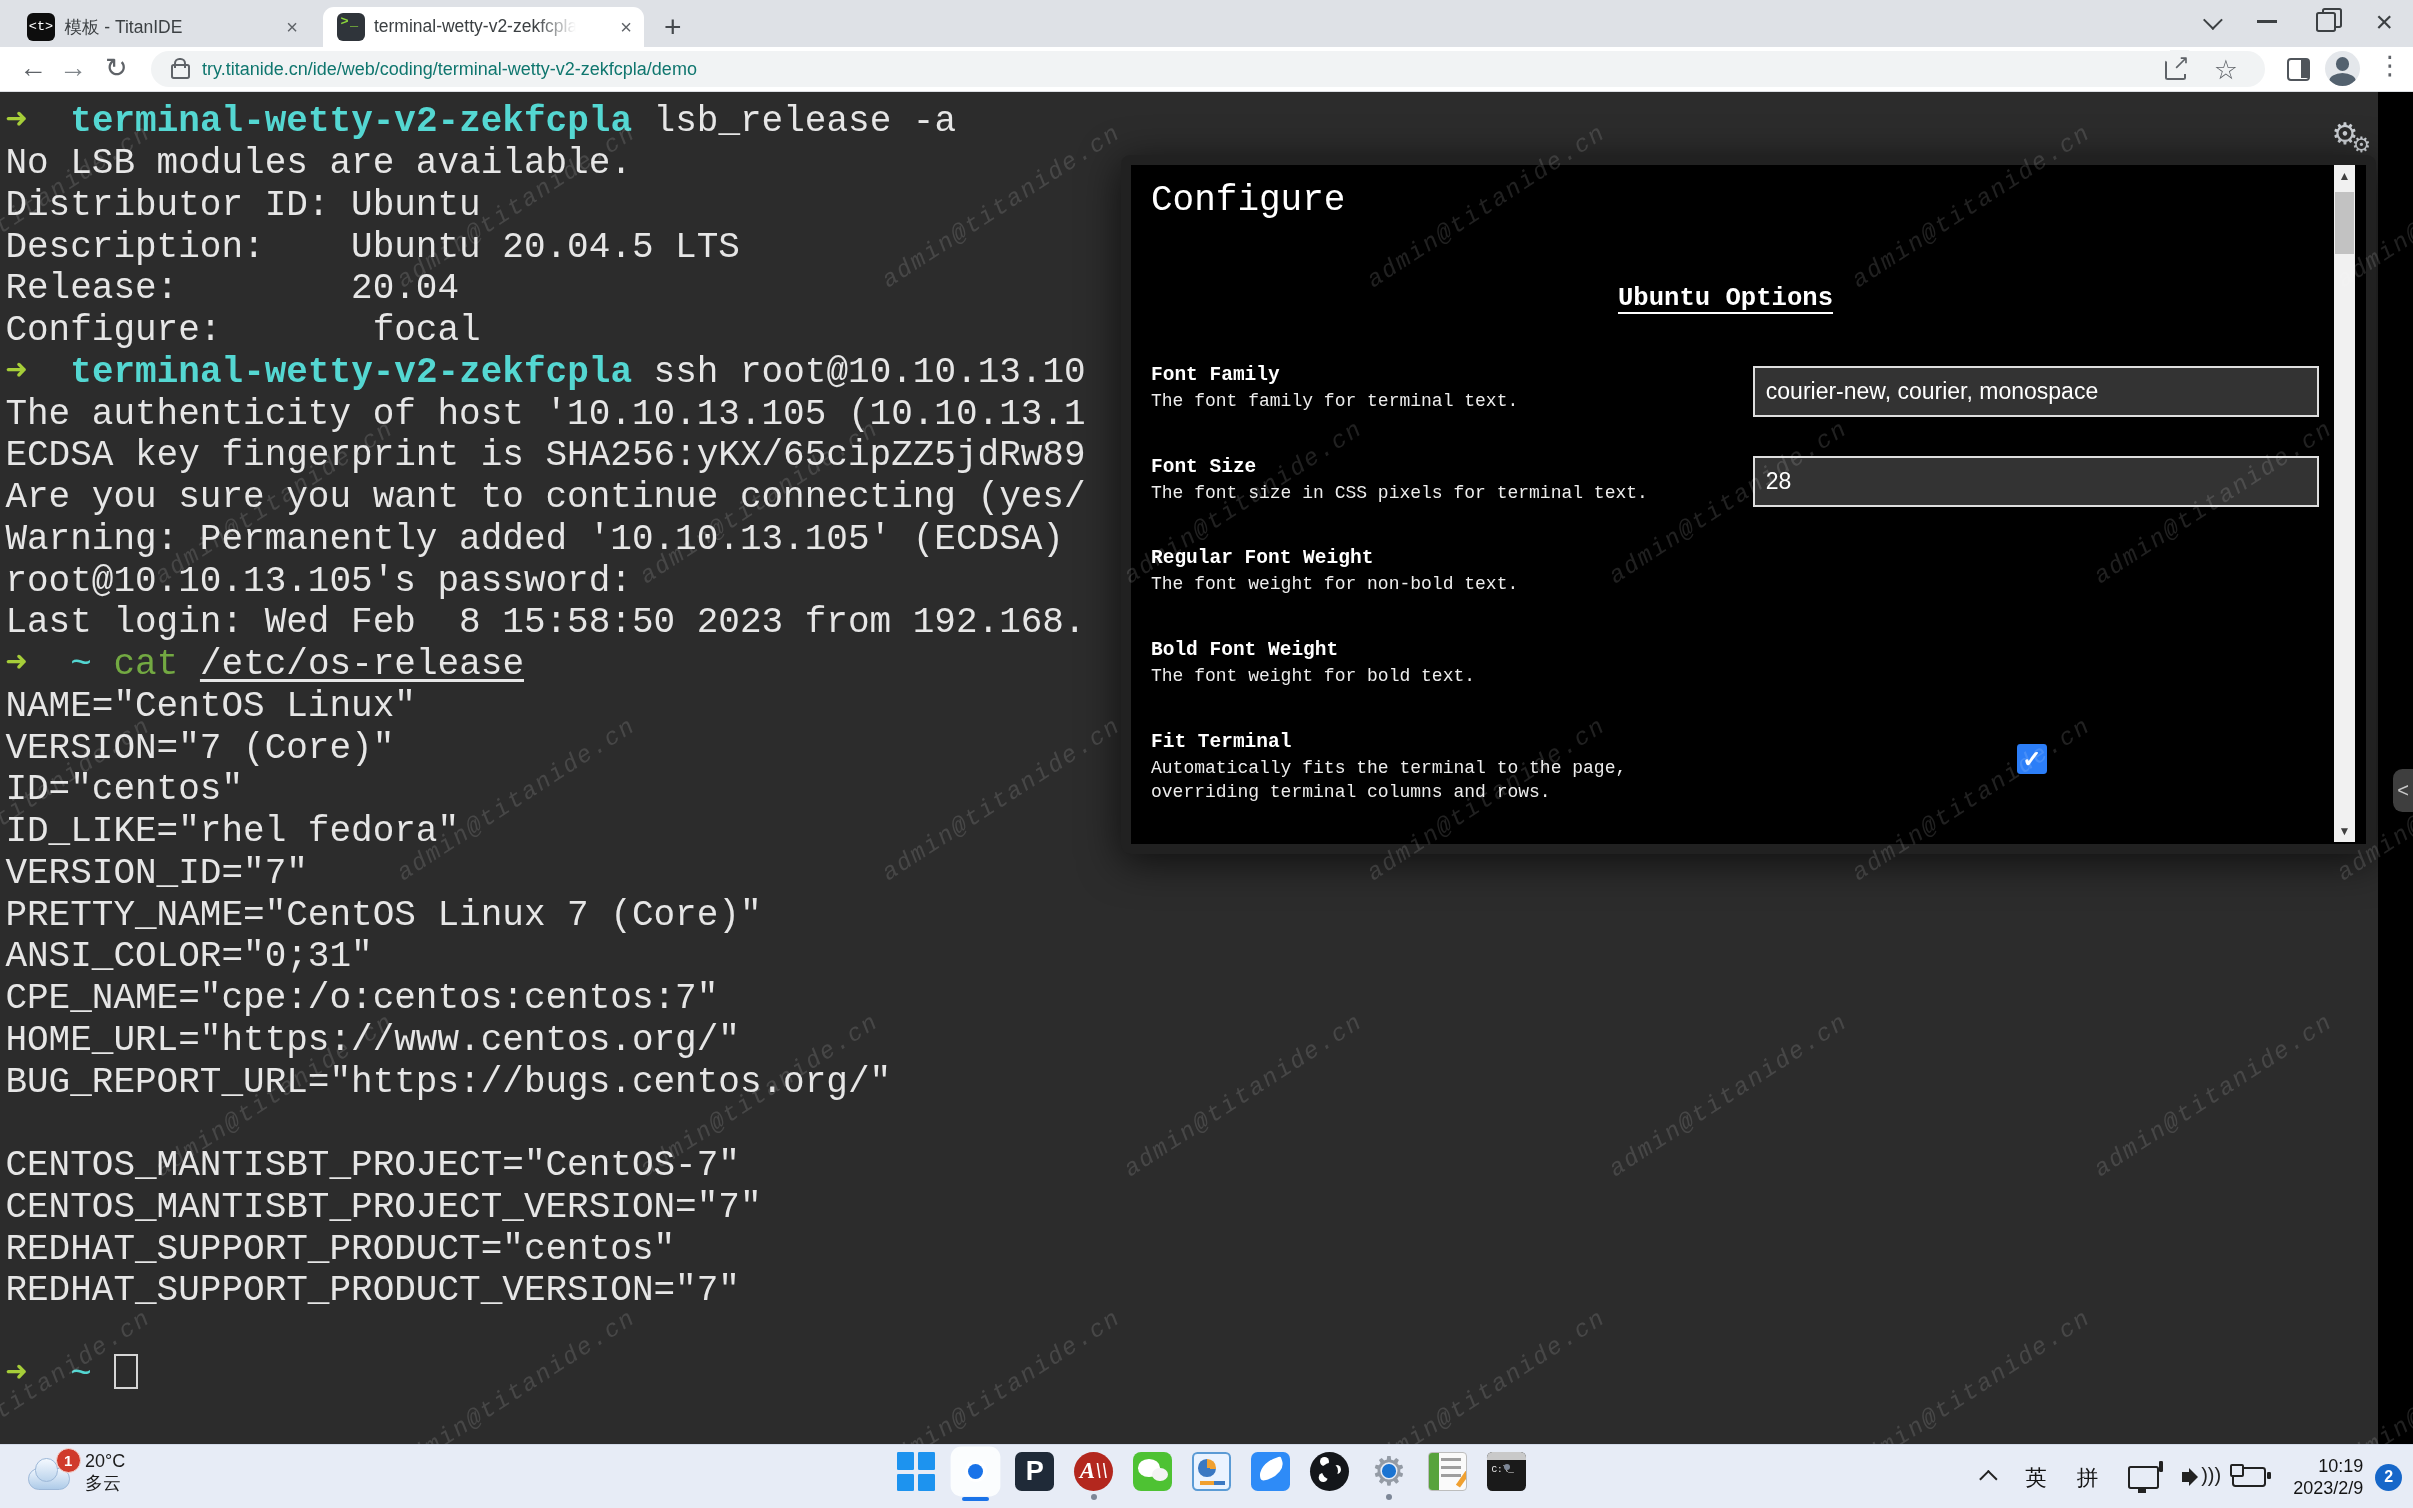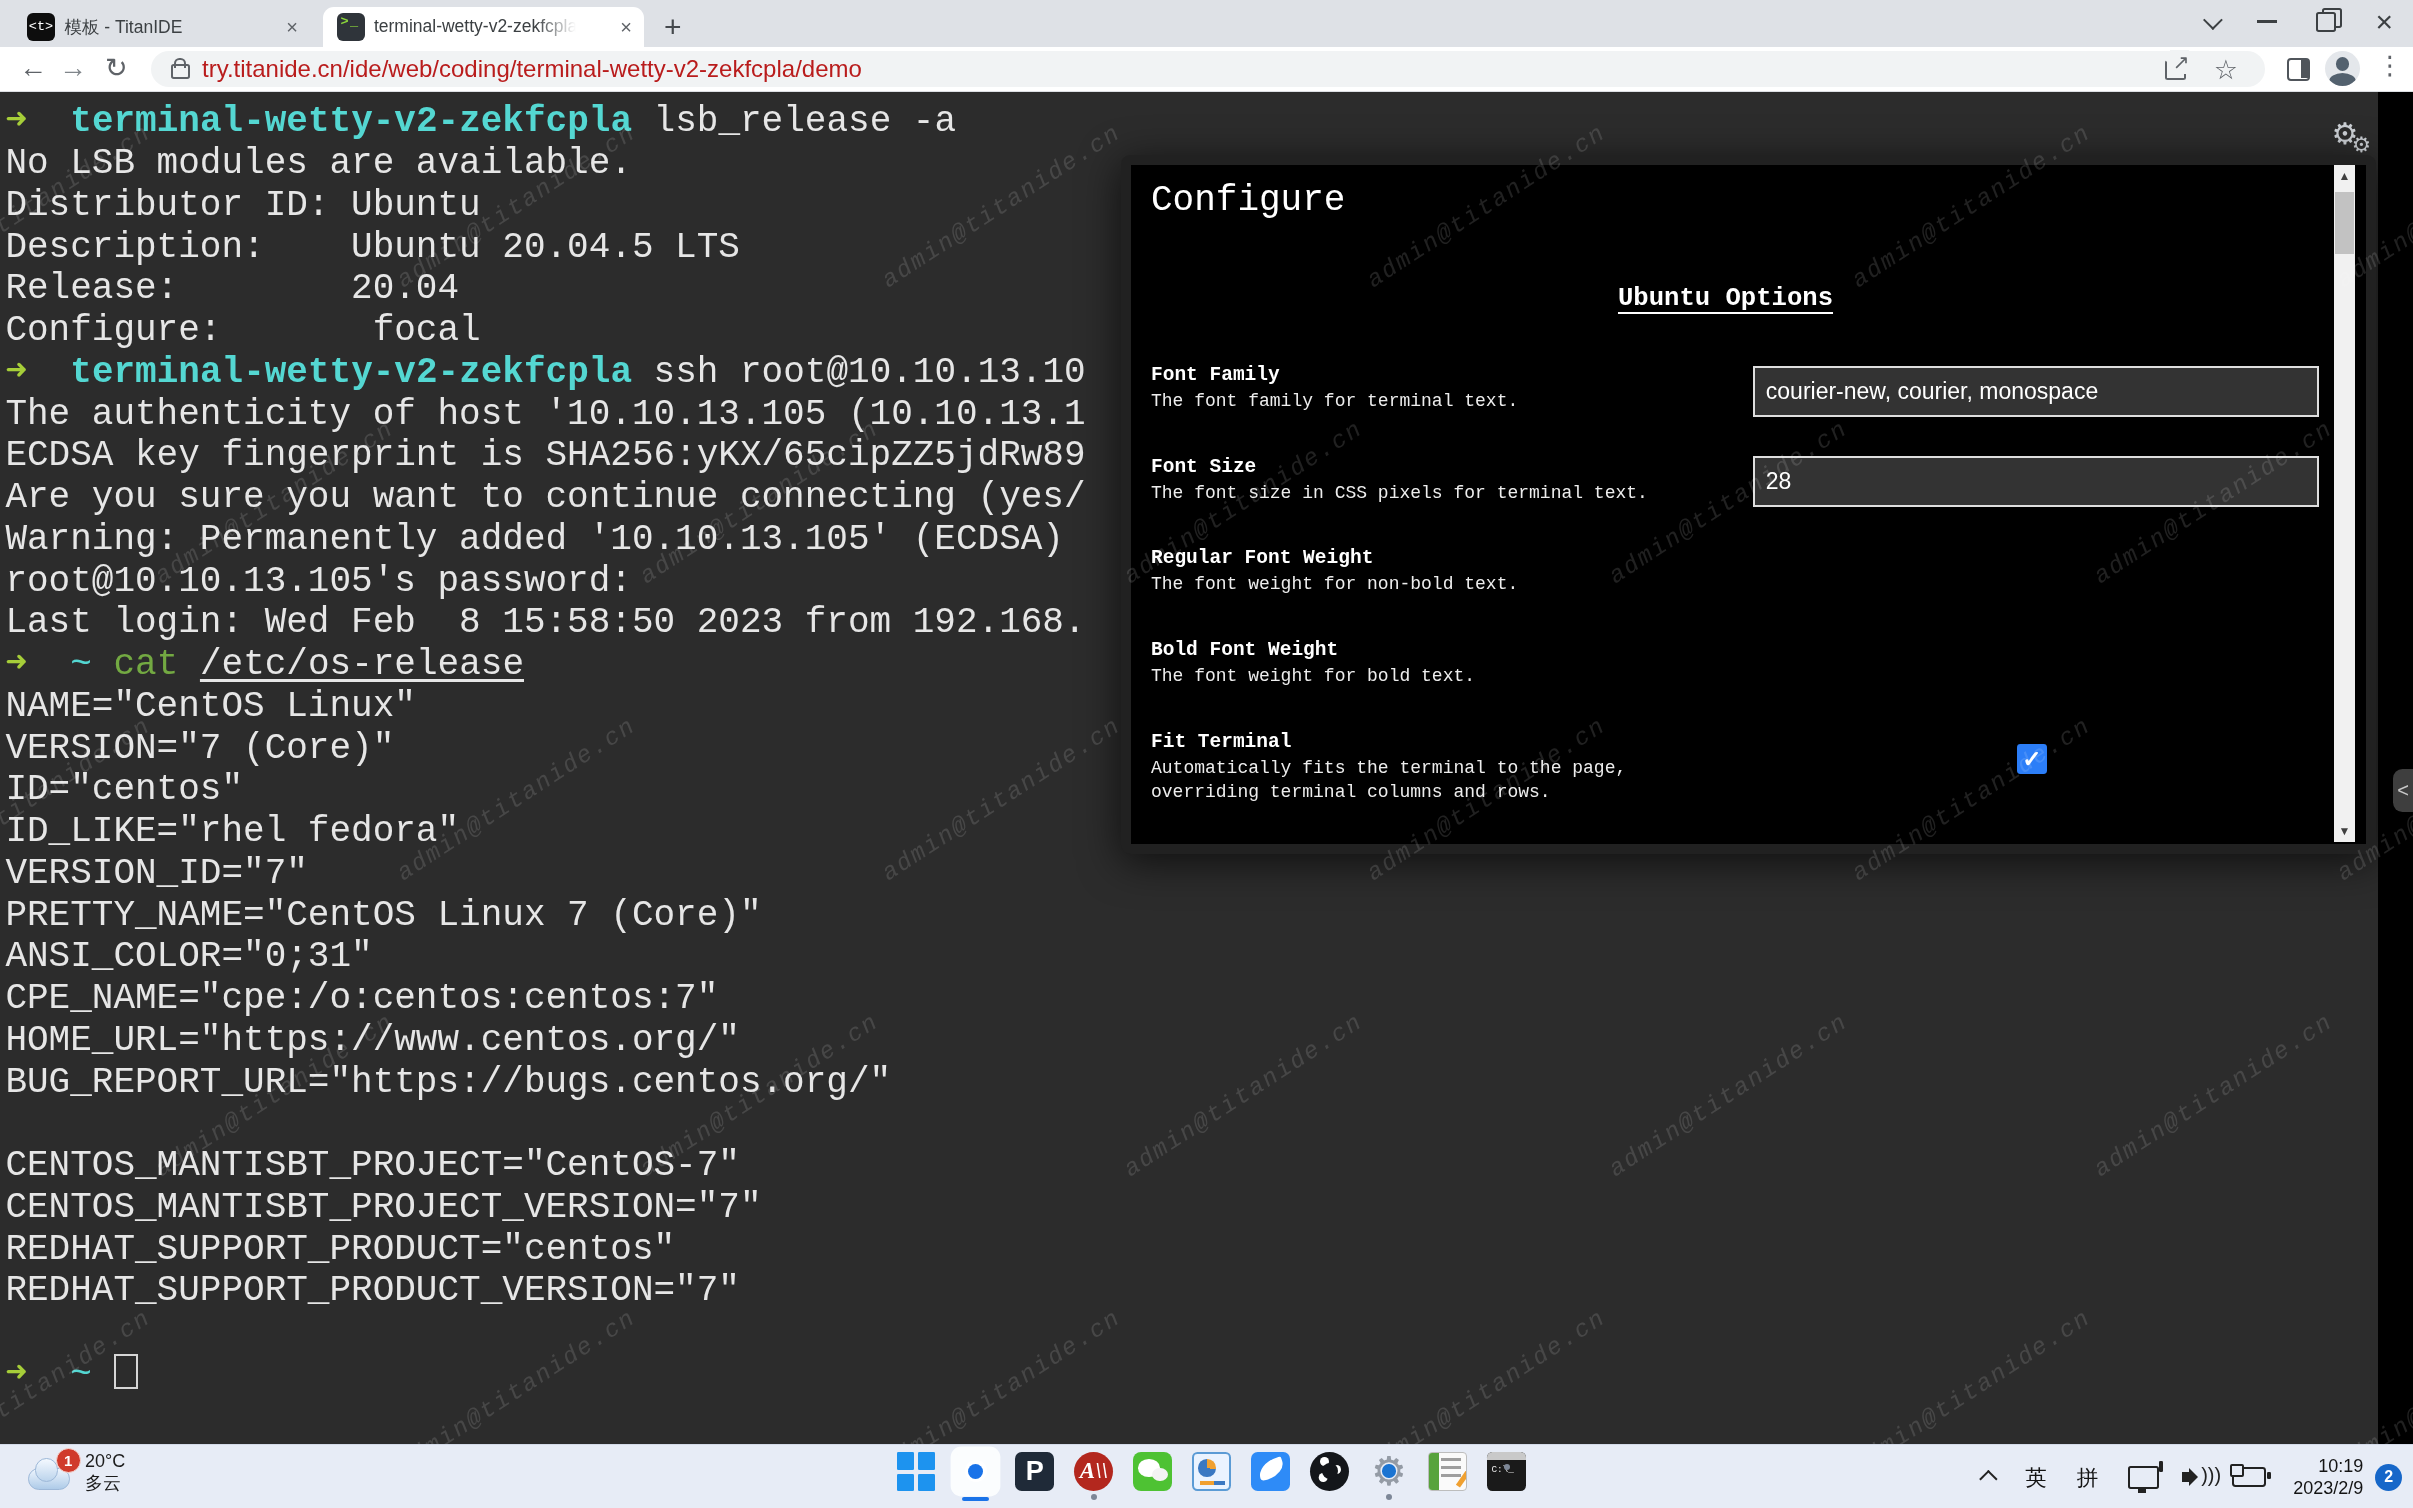--- a/index.html
+++ b/index.html
@@ -28,21 +28,21 @@
   .restore-glyph{width:16px;height:16px;border:2px solid #3c4043;border-radius:2.7px;position:relative;background:#dee1e6;}
   .restore-glyph:before{content:"";position:absolute;left:4px;top:-6px;width:16px;height:16px;border:2px solid #3c4043;border-radius:2.7px;z-index:-1;}
   .close-glyph{font-size:30px;color:#3c4043;line-height:1;}
 
   .toolbar{position:absolute;left:0;top:47px;width:2413px;height:44px;background:#fff;border-bottom:1.3px solid #dcdfe3;z-index:40;}
   .navbtn{position:absolute;top:5.4px;font-size:28px;color:#5f6368;line-height:32px;}
   .back{left:19px;} .forward{left:59px;color:#80868b;} .reload{left:105px;font-size:27px;}
   .omnibox{position:absolute;left:151px;top:4px;width:2114px;height:36px;border-radius:18px;background:#f1f3f4;display:flex;align-items:center;}
   .lock{width:15px;height:10.8px;border:2px solid #5f6368;border-radius:2.7px;margin-left:20px;position:relative;margin-top:5.4px;}
   .lock:before{content:"";position:absolute;left:1.3px;top:-8px;width:8px;height:8px;border:2px solid #5f6368;border-bottom:none;border-radius:5.4px 5.4px 0 0;}
-  .url-text{font-size:24px;color:#b91c1c;margin-left:12px;white-space:nowrap;}
+  .url-text{font-size:18px;color:#0f766e;margin-left:12px;white-space:nowrap;}
   .share-ic{position:absolute;right:79px;top:9.4px;width:17.5px;height:16px;border:2px solid #5f6368;border-top-color:transparent;border-radius:2.7px;}
   .share-ic:before{content:"↗";position:absolute;right:-5.4px;top:-12px;font-size:20px;color:#5f6368;background:#f1f3f4;padding-left:2.7px;}
   .star-ic{position:absolute;right:27px;top:2.7px;font-size:27px;color:#5f6368;}
   .sidepanel-ic{position:absolute;left:2287px;top:10.8px;width:23px;height:23px;border:2.7px solid #50555b;border-radius:4px;box-sizing:border-box;}
   .sidepanel-ic:before{content:"";position:absolute;right:-0.7px;top:-0.7px;width:8px;height:19px;background:#50555b;}
   .avatar{position:absolute;left:2325px;top:4px;width:35px;height:35px;border-radius:50%;background:#e4e7eb;overflow:hidden;}
   .avatar:before{content:"";position:absolute;left:10.8px;top:6px;width:13.5px;height:13.5px;border-radius:50%;background:#53616e;}
   .avatar:after{content:"";position:absolute;left:4px;top:21.5px;width:27px;height:17.5px;border-radius:50% 50% 0 0;background:#53616e;}
   .menu-dots{position:absolute;left:2377px;top:2.7px;font-size:25.6px;color:#5f6368;letter-spacing:0;}
 

